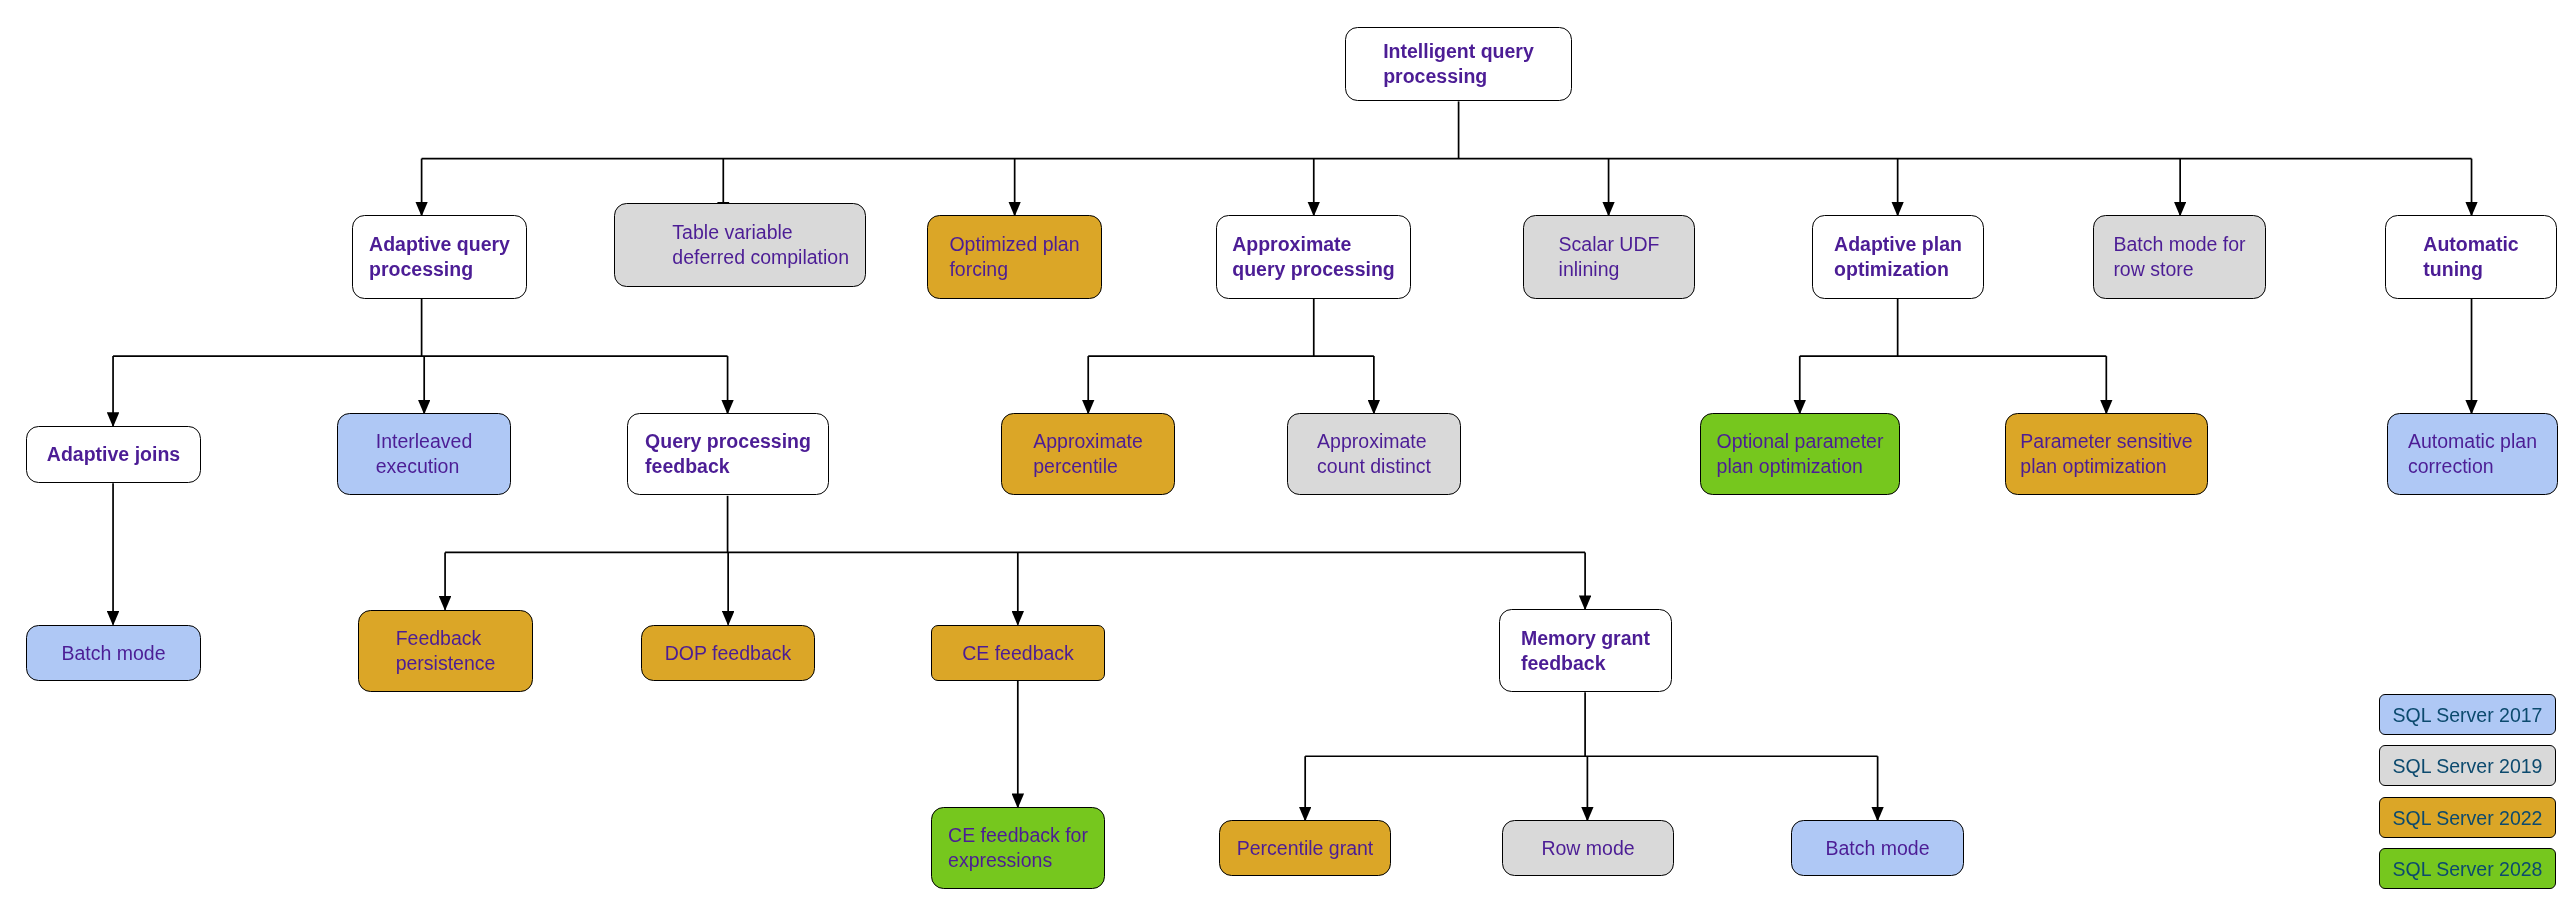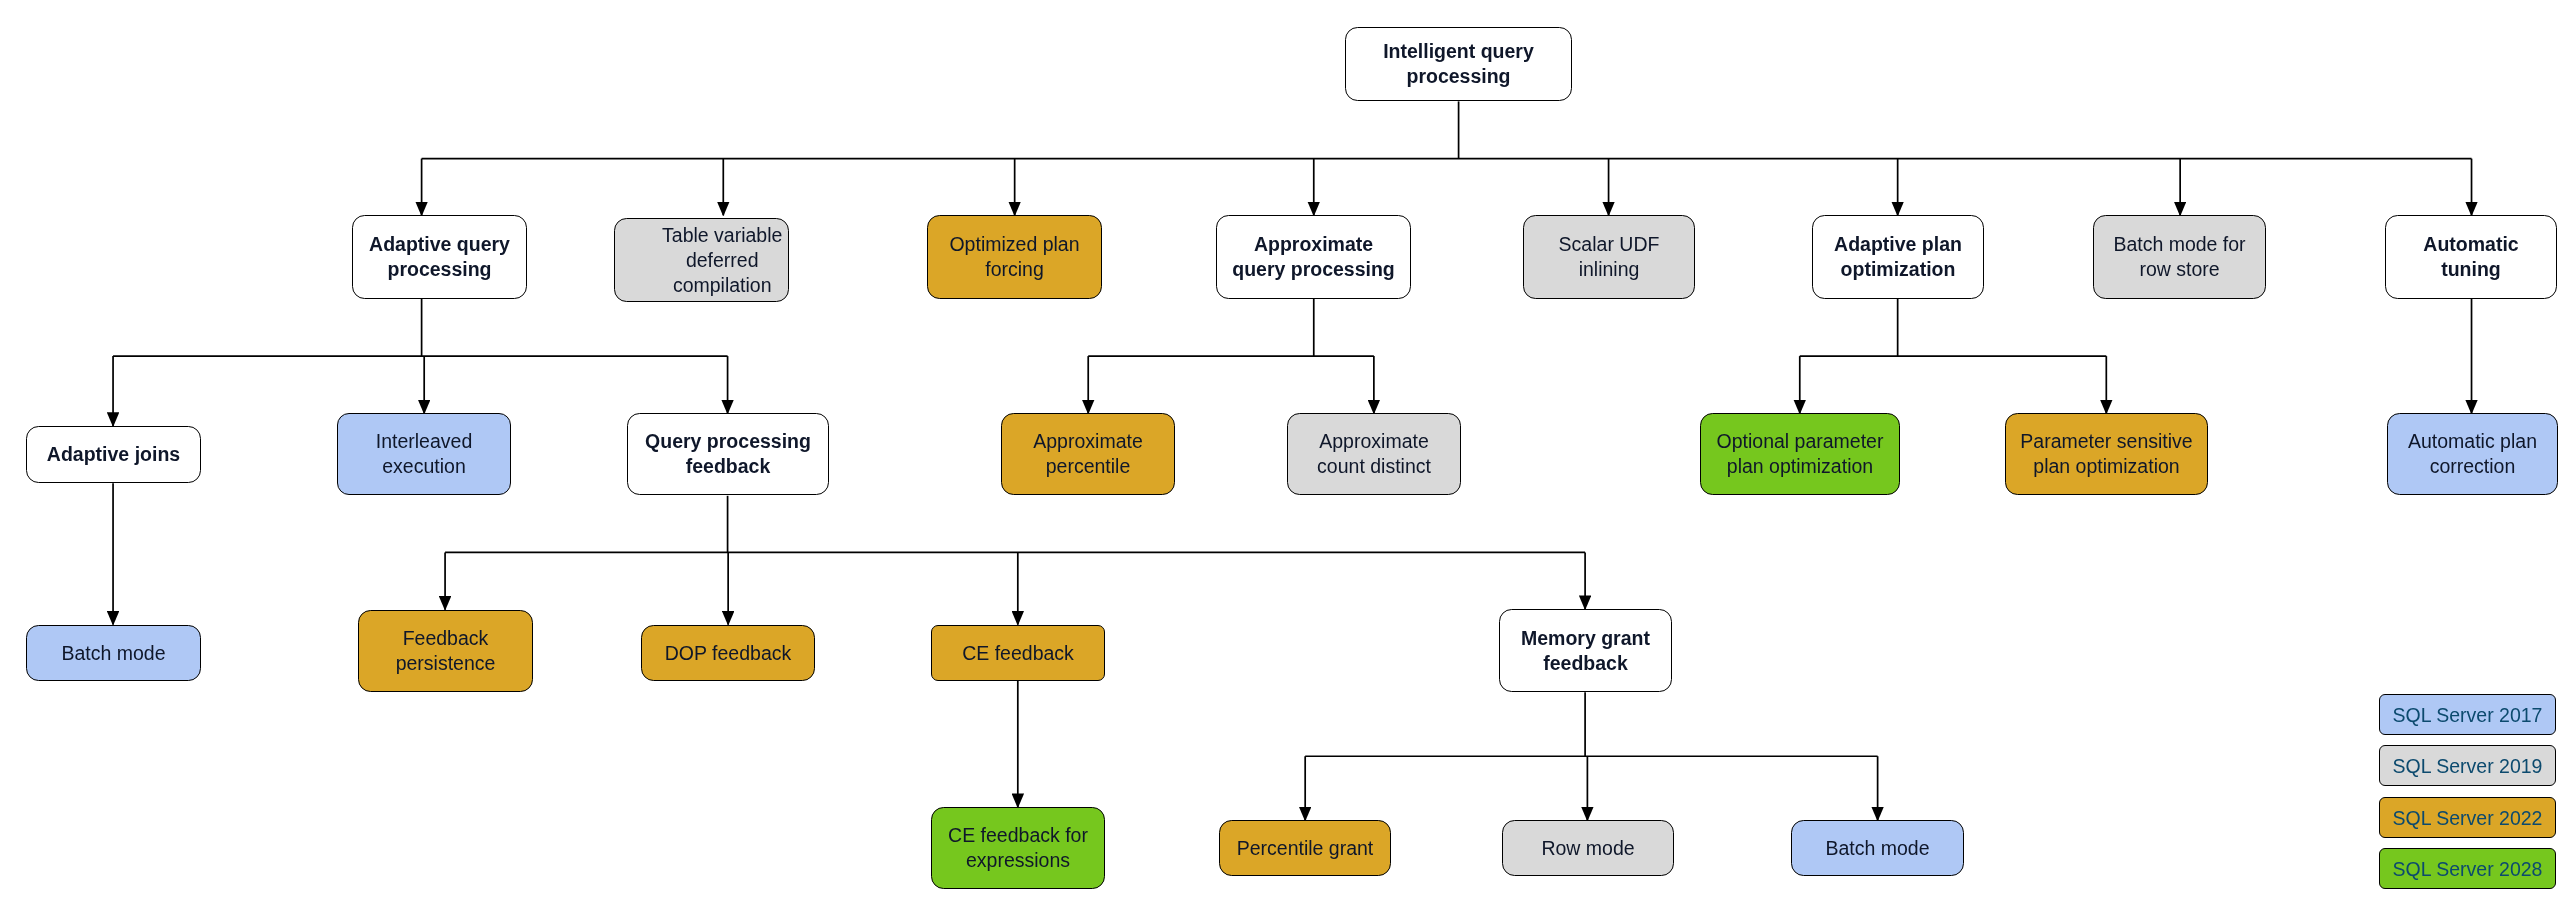--- a/index.html
+++ b/index.html
@@ -11,23 +11,22 @@
     font-family:"Liberation Sans", sans-serif;
     overflow:hidden;
   }
   #edges{position:absolute;left:0;top:0;width:2576px;height:916px;}
   .node{
     position:absolute;
     box-sizing:border-box;
     border:1.7px solid #000000;
     border-radius:12.6px;
     background:#ffffff;
-    color:#0f172a;
+    color:#4c1d95;
     display:flex;align-items:center;justify-content:center;
-    text-align:center;
     white-space:pre-line;
     font-size:19.5px;
     line-height:25px;
     padding:0 4.6px;
   }
   .node.plain{font-weight:bold;}
   .legend-pill{
     position:absolute;
     box-sizing:border-box;
     border:1.7px solid #000000;
@@ -84,36 +83,36 @@
       <line x1="2280" y1="1321" x2="3280" y2="1321" stroke="#000000" stroke-width="3"></line>
       <line x1="2280" y1="1321" x2="2280" y2="1433" stroke="#000000" stroke-width="3" marker-end="url(#arrowhead)"></line>
       <line x1="2773" y1="1321" x2="2773" y2="1433" stroke="#000000" stroke-width="3" marker-end="url(#arrowhead)"></line>
       <line x1="3280" y1="1321" x2="3280" y2="1433" stroke="#000000" stroke-width="3" marker-end="url(#arrowhead)"></line>
     </svg>
   <div id="nodes-layer">
       <div class="node plain" style="left: 1345px; top: 27px; width: 227px; height: 74px;"><span>Intelligent query
 processing</span></div>
       <div class="node plain" style="left: 352px; top: 215px; width: 175px; height: 84px;"><span>Adaptive query
 processing</span></div>
-      <div class="node" style="left: 614px; top: 218px; width: 175px; height: 84px; background: rgb(217, 217, 217); padding-left: 46px;"><span>Table variable
+      <div class="node" style="left: 614px; top: 203px; width: 252px; height: 84px; background: rgb(217, 217, 217); padding-left: 46px;"><span>Table variable
 deferred compilation</span></div>
       <div class="node" style="left: 927px; top: 215px; width: 175px; height: 84px; background: rgb(219, 166, 39);"><span>Optimized plan
 forcing</span></div>
       <div class="node plain" style="left: 1216px; top: 215px; width: 195px; height: 84px;"><span>Approximate
 query processing</span></div>
       <div class="node" style="left: 1523px; top: 215px; width: 172px; height: 84px; background: rgb(217, 217, 217);"><span>Scalar UDF
 inlining</span></div>
       <div class="node plain" style="left: 1812px; top: 215px; width: 172px; height: 84px;"><span>Adaptive plan
 optimization</span></div>
       <div class="node" style="left: 2093px; top: 215px; width: 173px; height: 84px; background: rgb(217, 217, 217);"><span>Batch mode for
 row store</span></div>
       <div class="node plain" style="left: 2385px; top: 215px; width: 172px; height: 84px;"><span>Automatic
 tuning</span></div>
       <div class="node plain" style="left: 26px; top: 426px; width: 175px; height: 57px;"><span>Adaptive joins</span></div>
-      <div class="node" style="left: 337px; top: 413px; width: 174px; height: 82px; background: rgb(175, 200, 245); border-radius: 12px;"><span>Interleaved
+      <div class="node" style="left: 337px; top: 413px; width: 174px; height: 82px; background: rgb(175, 200, 245);"><span>Interleaved
 execution</span></div>
       <div class="node plain" style="left: 627px; top: 413px; width: 202px; height: 82px;"><span>Query processing
 feedback</span></div>
       <div class="node" style="left: 1001px; top: 413px; width: 174px; height: 82px; background: rgb(219, 166, 39);"><span>Approximate
 percentile</span></div>
       <div class="node" style="left: 1287px; top: 413px; width: 174px; height: 82px; background: rgb(217, 217, 217);"><span>Approximate
 count distinct</span></div>
       <div class="node" style="left: 1700px; top: 413px; width: 200px; height: 82px; background: rgb(118, 199, 30);"><span>Optional parameter
 plan optimization</span></div>
       <div class="node" style="left: 2005px; top: 413px; width: 203px; height: 82px; background: rgb(219, 166, 39);"><span>Parameter sensitive

